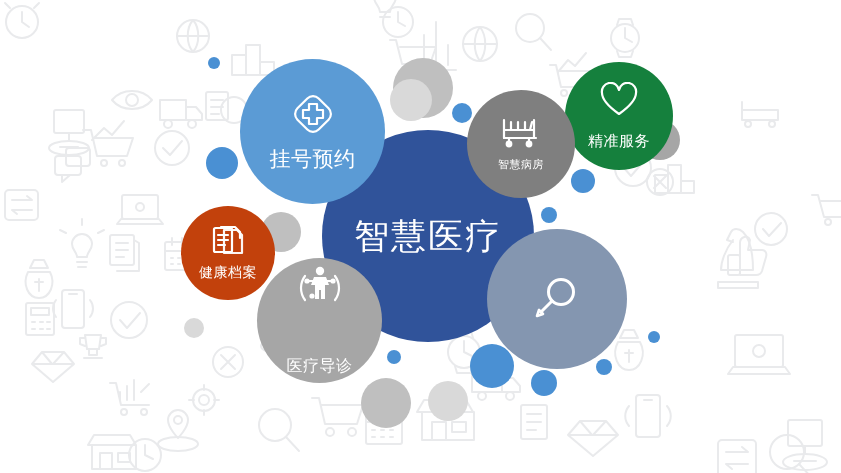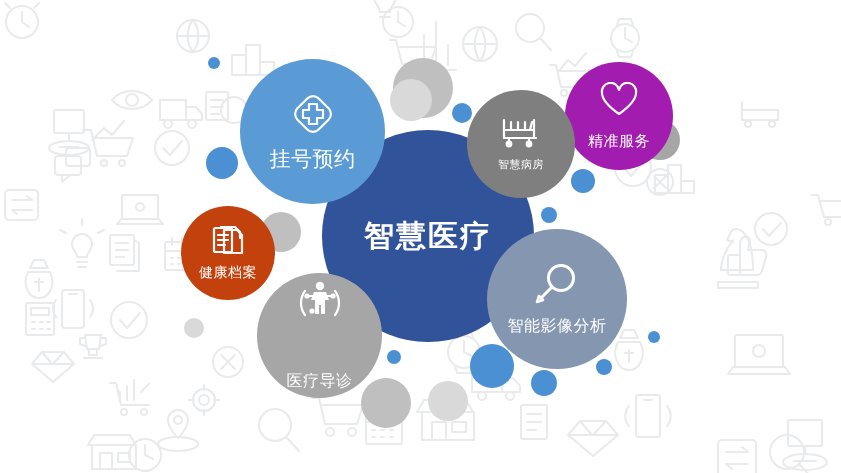--- a/index.html
+++ b/index.html
@@ -75,39 +75,38 @@
 
   
   #hub {
     width: 212px;
     height: 212px;
     left: 322px;
     top: 130px;
     z-index: 4;
   }
   #hub .blabel {
-    font-size: 30px;
+    font-size: 35px;
     letter-spacing: 2px;
-    font-weight: bold;
   }
 
   
   #b-guahao { width: 145px; height: 145px; left: 240px; top: 59px;  z-index: 5; }
   #b-guahao .blabel { font-size: 21px; margin-top: 7px; }
 
   #b-bingfang { width: 108px; height: 108px; left: 467px; top: 90px; z-index: 6; }
   #b-bingfang .blabel { font-size: 11px; margin-top: 5px; }
 
   #b-jingzhun { width: 108px; height: 108px; left: 565px; top: 62px; z-index: 5; }
   #b-jingzhun .blabel { font-size: 15px; margin-top: 6px; }
 
   #b-yingxiang { width: 140px; height: 140px; left: 487px; top: 229px; z-index: 6; }
   #b-yingxiang .blabel { font-size: 16px; margin-top: 8px; }
 
-  #b-daozhen { width: 125px; height: 125px; left: 257px; top: 273px; z-index: 6; gap: 41px; }
+  #b-daozhen { width: 125px; height: 125px; left: 257px; top: 258px; z-index: 6; gap: 41px; }
   #b-daozhen .blabel { font-size: 16px; margin-top: 7px; }
 
   #b-dangan { width: 94px; height: 94px; left: 181px; top: 206px; z-index: 5; }
   #b-dangan .blabel { font-size: 14px; margin-top: 4px; }
 </style>
 </head>
 <body>
 
 <div id="stage">
 
@@ -499,38 +498,37 @@
         <path class="icon-stroke" d="M5 4 l0 18 M5 14 l30 0 M35 4 l0 18 M12 14 l0 -8 M19 14 l0 -8 M26 14 l0 -8 M33 6 l-2 8"></path>
         <path class="icon-stroke" d="M5 22 l32 0"></path>
         <circle class="icon-fill" cx="10" cy="28" r="3.4"></circle>
         <circle class="icon-fill" cx="30" cy="28" r="3.4"></circle>
         <path class="icon-stroke" d="M10 22 l0 3 M30 22 l0 3"></path>
       </svg>
     </span>
     <span class="blabel">智慧病房</span>
   </div>
 
-  <div class="bubble" id="b-jingzhun" style="background: #a21caf; gap: 8px;">
+  <div class="bubble" id="b-jingzhun" style="background: #15803d; gap: 8px;">
     <span class="bicon">
       <svg width="40" height="36" viewBox="0 0 40 36">
         <path class="icon-stroke" d="M20 32 C6 22 3 15 3 11 A8.5 8.5 0 0 1 20 8 A8.5 8.5 0 0 1 37 11 C37 15 34 22 20 32 z"></path>
       </svg>
     </span>
     <span class="blabel">精准服务</span>
   </div>
 
   <div class="bubble" id="b-yingxiang" style="background: rgb(132, 150, 176);">
     <span class="bicon">
       <svg width="46" height="46" viewBox="0 0 46 46">
         <circle class="icon-stroke" cx="27" cy="16" r="12.5" style="stroke-width:3"></circle>
         <path class="icon-stroke" d="M18 25 L7 36" style="stroke-width:3"></path>
         <path class="icon-stroke" d="M5 34 l-2 6 l6 -2 z" style="stroke-width:2.6"></path>
       </svg>
     </span>
-    <span class="blabel">智能影像分析</span>
   </div>
 
   <div class="bubble" id="b-daozhen" style="background: rgb(166, 166, 166);">
     <span class="bicon">
       <svg width="44" height="44" viewBox="0 0 44 44">
         <path class="icon-stroke" d="M7 12 A20 20 0 0 0 7 36 M37 12 A20 20 0 0 1 37 36"></path>
         <circle class="icon-fill" cx="22" cy="7" r="4.2"></circle>
         <path class="icon-fill" d="M16 13 l12 0 l3 8 l-4 0 l0 14 l-4 0 l0 -9 l-2 0 l0 9 l-4 0 l0 -14 l-4 0 z"></path>
         <path class="icon-stroke" d="M9 17 l26 0"></path>
         <circle class="icon-fill" cx="9" cy="17" r="2.6"></circle>

